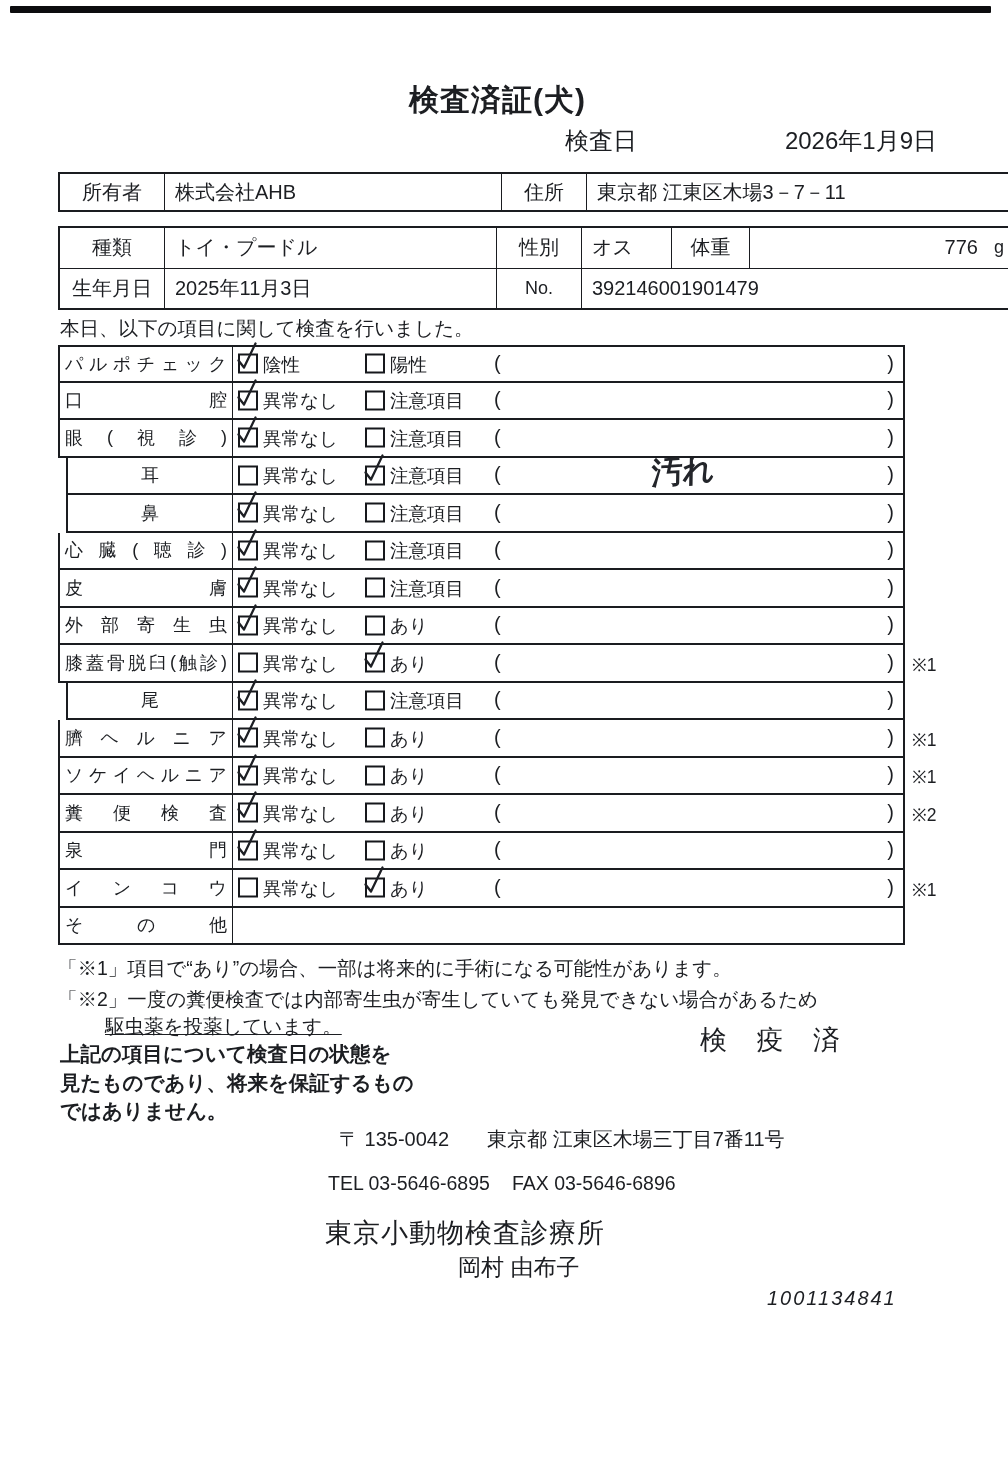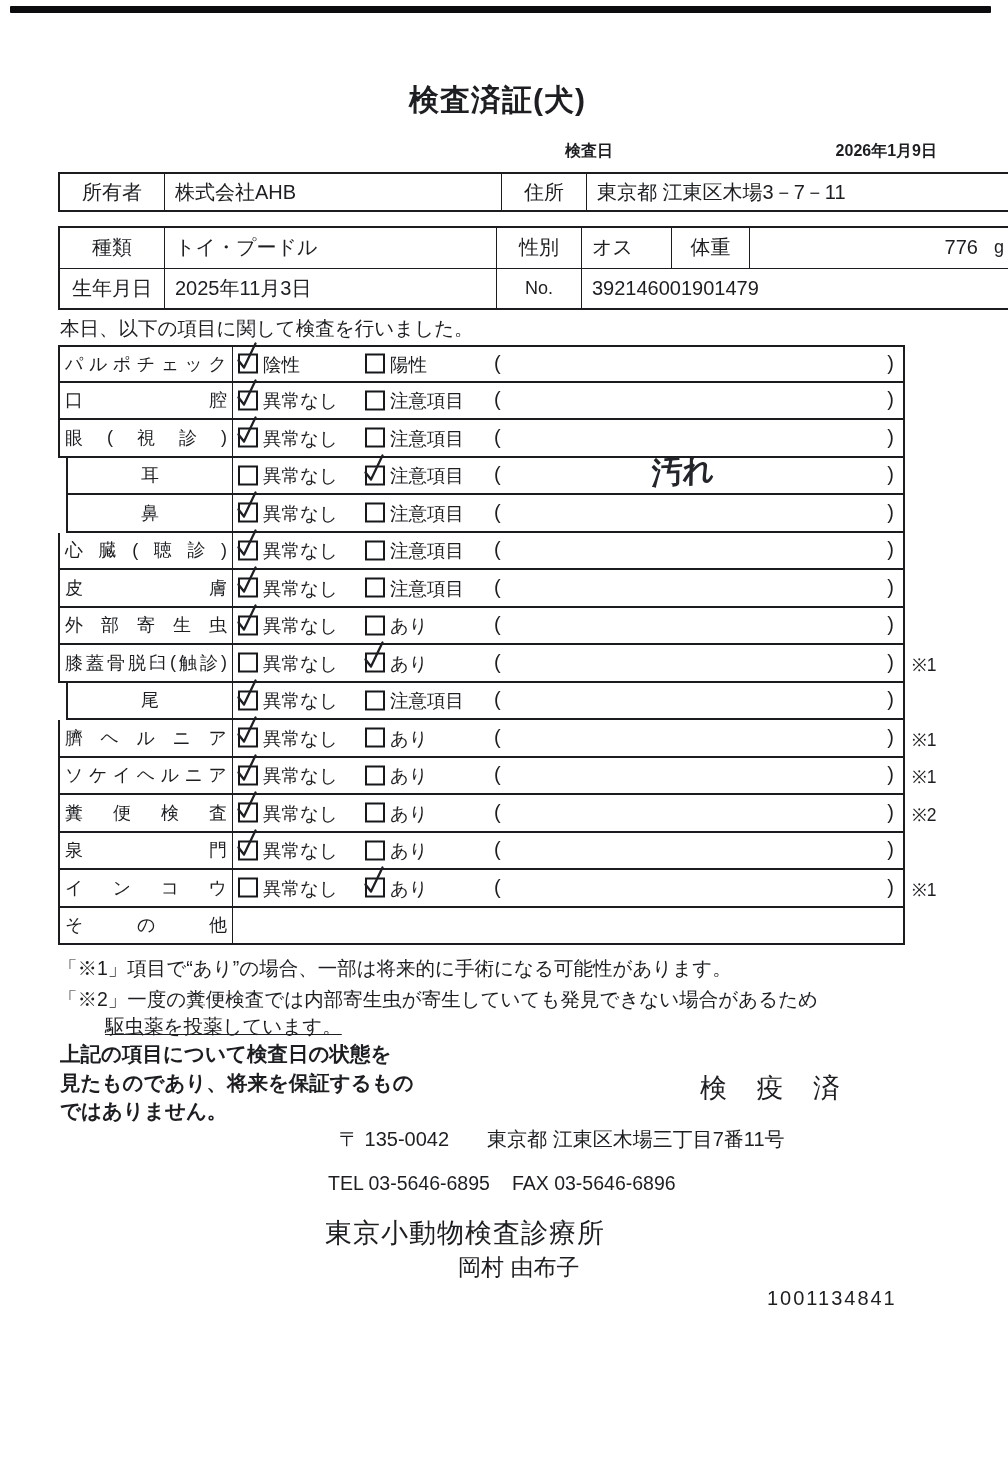--- a/index.html
+++ b/index.html
@@ -6,21 +6,21 @@
   body{
     width:1008px;height:1465px;background:#ffffff;position:relative;
     font-family:"Liberation Sans",sans-serif;color:#1c1e22;
     -webkit-font-smoothing:antialiased;
   }
   .abs{position:absolute;}
   
   .topbar{top:6px;left:10px;width:981px;height:7px;background:#0c0c0e;border-radius:1px;}
   
   .title{top:80px;left:58px;width:879px;text-align:center;font-size:30px;font-weight:600;letter-spacing:1px;}
-  .daterow{top:141px;left:565px;width:372px;display:flex;justify-content:space-between;font-size:16px;font-weight:700;}
+  .daterow{top:125px;left:565px;width:372px;display:flex;justify-content:space-between;font-size:24px;font-weight:400;}
   
   .itable{left:58px;width:962px;border:2px solid #1a1c20;box-sizing:border-box;display:flex;flex-direction:column;background:#fff;}
   .t1{top:172px;height:40px;}
   .t2{top:226px;height:84px;}
   .irow{display:flex;flex:1;min-height:0;}
   .t2 .irow:first-child{border-bottom:1.5px solid #1a1c20;}
   .cell{box-sizing:border-box;display:flex;align-items:center;font-size:20px;font-weight:500;}
   .cell.hd{justify-content:center;}
   .cell.br{border-right:1.5px solid #1a1c20;}
   .cell.val{padding-left:10px;}
@@ -67,26 +67,26 @@
     transform:translateY(-58%) rotate(-4deg) skewX(-5deg);
     font-size:31px;font-weight:600;color:#23252a;
   }
   .ncell{width:45px;flex:none;padding-left:7px;display:flex;align-items:center;font-size:17.5px;font-weight:500;}
   
   .notes{top:955px;left:58px;width:892px;font-size:19.5px;font-weight:500;line-height:27px;}
   .notes .n2{margin-top:4px;}
   .notes .n2b{margin-left:47px;text-decoration:underline;}
   
   .disclaimer{top:1040px;left:60px;width:400px;font-size:20.5px;font-weight:700;line-height:28.5px;white-space:pre-line;}
-  .stamp{top:1070px;left:700px;font-size:27px;font-weight:500;letter-spacing:11px;}
+  .stamp{top:1022px;left:700px;font-size:27px;font-weight:500;letter-spacing:11px;}
   .addrline{top:1126px;left:339px;display:flex;gap:38px;font-size:20px;font-weight:500;}
   .telline{top:1172px;left:328px;display:flex;gap:22px;font-size:19.5px;font-weight:500;}
   .clinic{top:1215px;left:325px;font-size:27px;font-weight:500;letter-spacing:1px;}
   .vet{top:1252px;left:458px;font-size:23px;font-weight:500;}
-  .serial{top:1287px;left:767px;font-size:20px;font-weight:500;letter-spacing:2px;}
+  .serial{top:1287px;left:767px;font-size:20px;font-weight:500;letter-spacing:2px;font-style:italic;}
 </style>
 </head>
 <body>
 
 <div class="abs topbar"></div>
 
 <div class="abs title">検査済証(犬)</div>
 
 <div class="abs daterow">
   <span>検査日</span>

